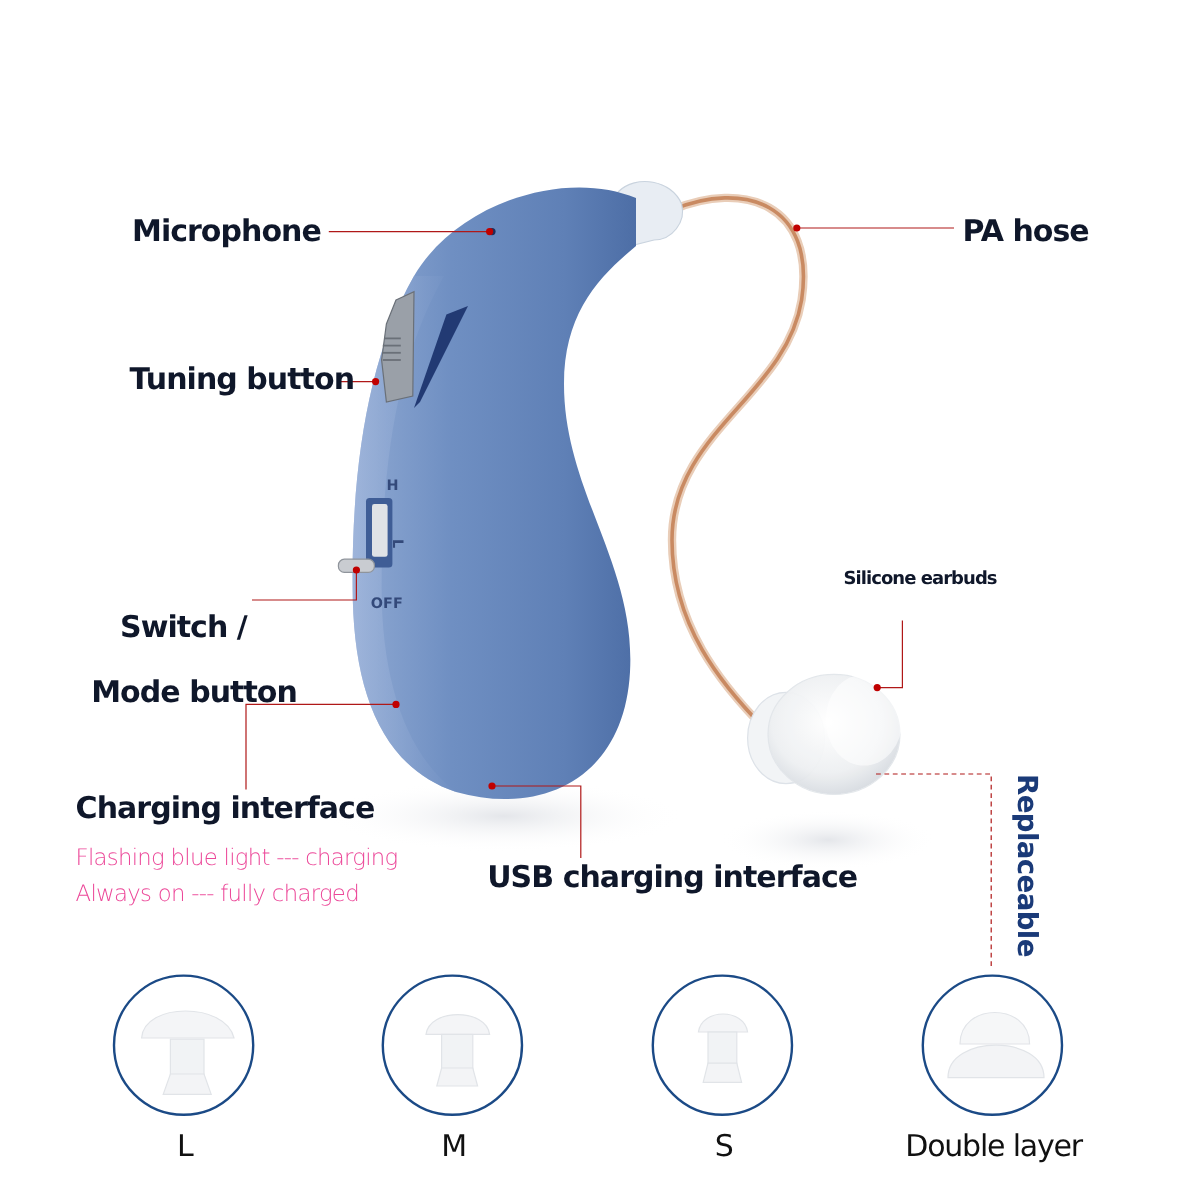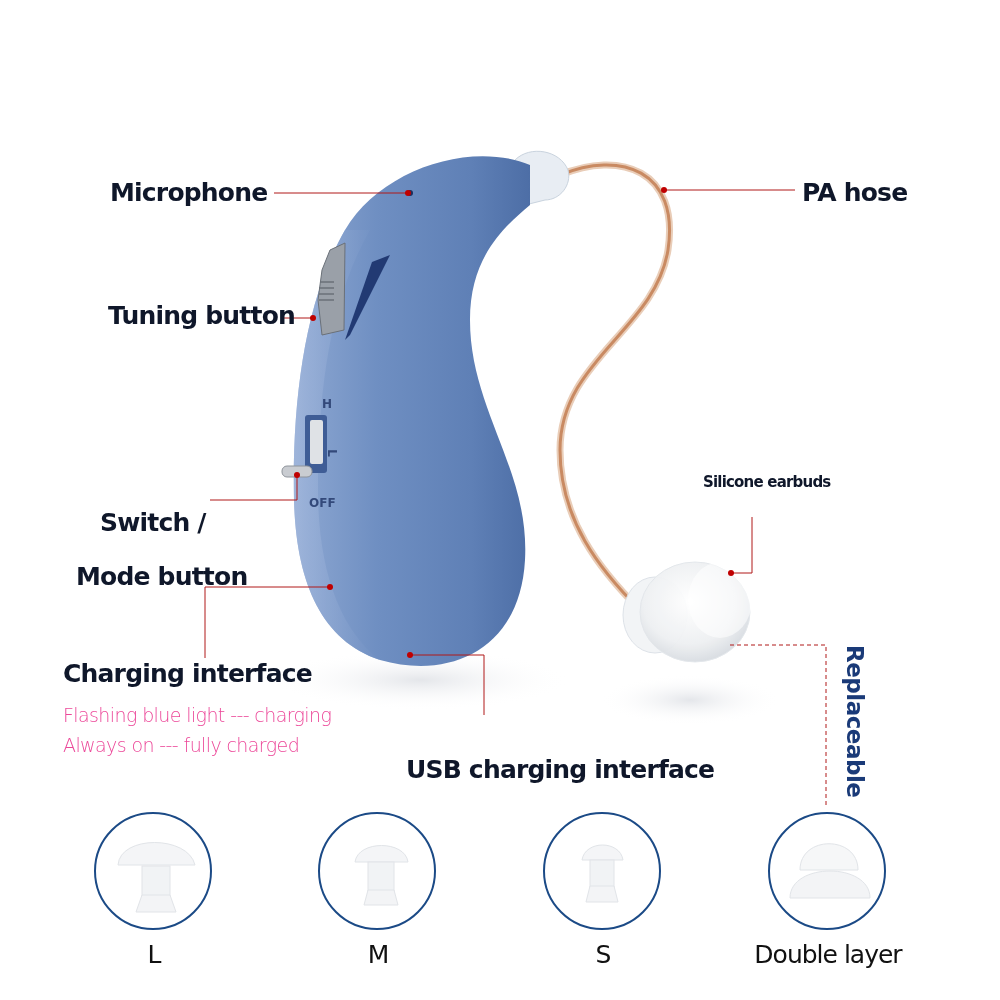--- a/index.html
+++ b/index.html
@@ -124,21 +124,21 @@
 
 <div class="label" style="left:110px;top:178px;">Microphone</div>
 <div class="label" style="left:802px;top:178px;">PA hose</div>
 <div class="label" style="left:108px;top:301px;">Tuning button</div>
 <div class="label" style="left:100px;top:484px;margin-top:24px;">Switch /</div>
 <div class="label" style="left:76px;top:522px;margin-top:40px;">Mode button</div>
 <div class="label" style="left:703px;top:473px;font-size:15px;">Silicone earbuds</div>
 <div class="label" style="left:63px;top:659px;">Charging interface</div>
 <div class="desc" style="left:63px;top:704px;">Flashing blue light --- charging</div>
 <div class="desc" style="left:63px;top:734px;">Always on --- fully charged</div>
-<div class="label" style="left:406px;top:755px;text-align:right;">USB charging interface</div>
+<div class="label" style="left:406px;top:716px;text-align:right;">USB charging interface</div>
 <div class="vert" style="left:868px;top:645px;">Replaceable</div>
 
 <div class="circle" style="left:94px;top:812px;"></div>
 <div class="circle" style="left:318px;top:812px;"></div>
 <div class="circle" style="left:543px;top:812px;"></div>
 <div class="circle" style="left:768px;top:812px;"></div>
 
 <div class="size-label" style="left:54px;top:940px;">L</div>
 <div class="size-label" style="left:278px;top:940px;">M</div>
 <div class="size-label" style="left:503px;top:940px;">S</div>

